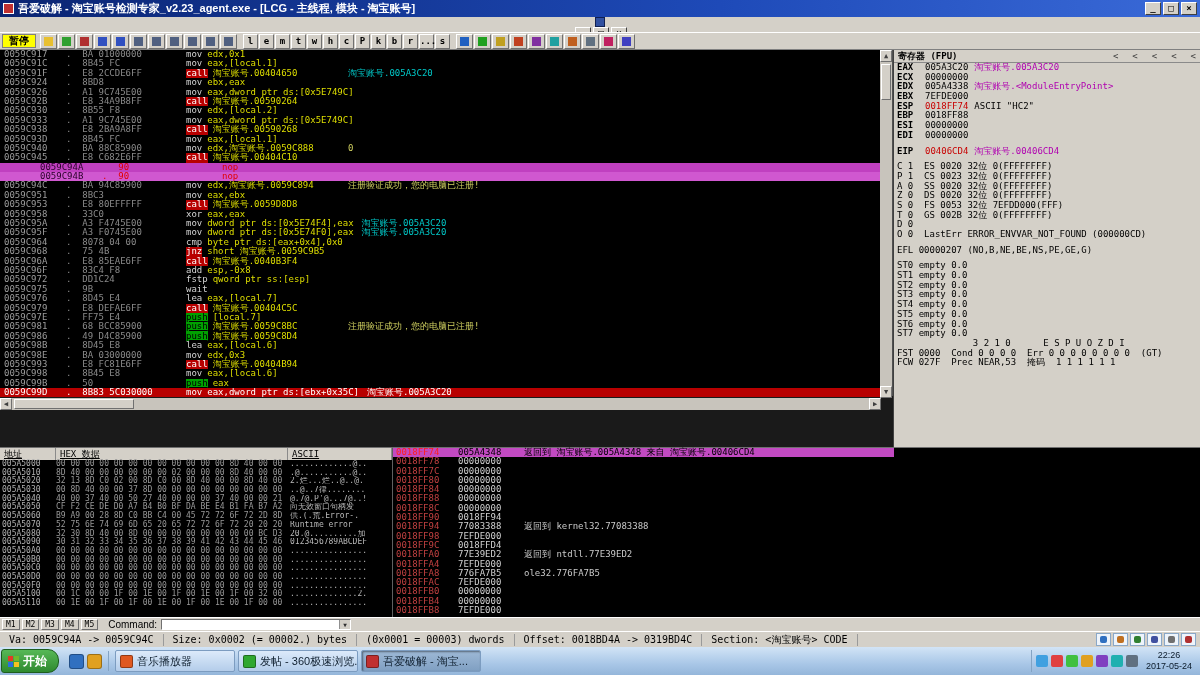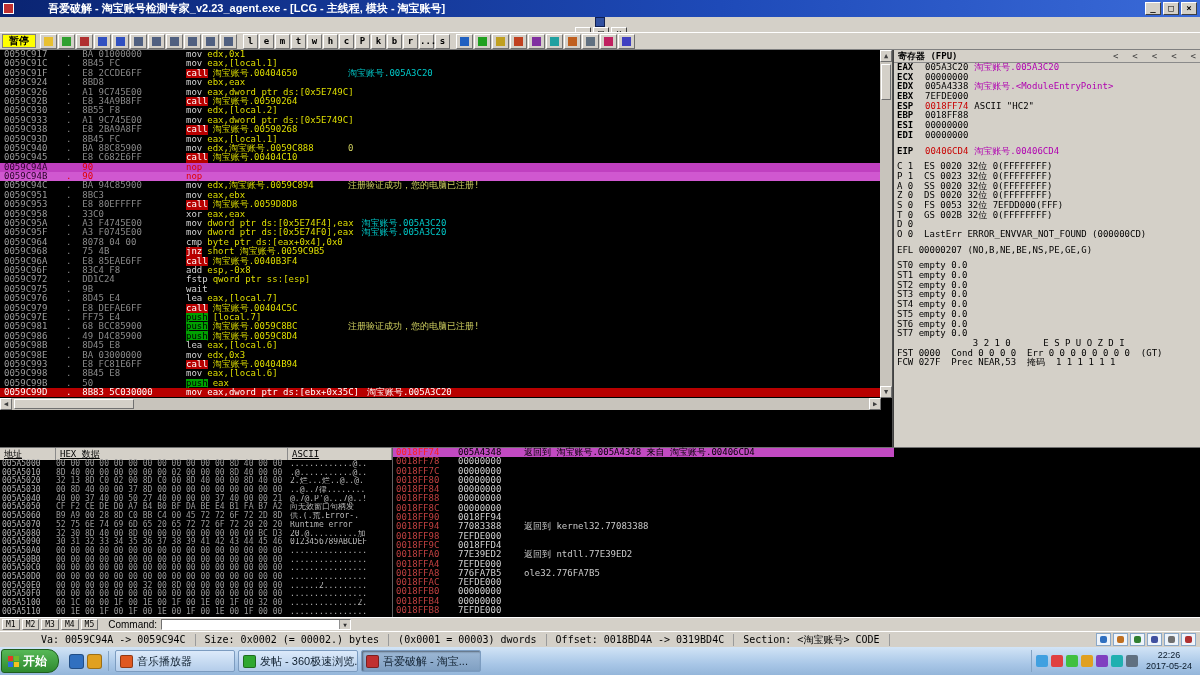--- a/index.html
+++ b/index.html
@@ -3,21 +3,21 @@
 <meta charset="utf-8">
 <style>
   *{margin:0;padding:0;box-sizing:border-box;}
   html,body{width:1200px;height:675px;overflow:hidden;}
   body{position:relative;background:#1a1a1a;font-family:"DejaVu Sans Mono",monospace;}
 
   
   .titlebar{position:absolute;top:0;left:0;width:1200px;height:17px;
     background:linear-gradient(90deg,#0a2472,#1e4ab8 60%,#3a6ad8);
     color:#fff;display:flex;align-items:center;padding:0 3px;
-    font:bold 11px "Liberation Sans",sans-serif;gap:30px;}
+    font:bold 11px "Liberation Sans",sans-serif;}
   .app-icon{width:11px;height:11px;background:#c03030;border:1px solid #fff;margin-right:4px;flex:none;}
   .title-text{white-space:nowrap;overflow:hidden;flex:1;}
   .win-controls{display:flex;flex:none;}
   .wbtn{width:16px;height:13px;background:#d4d0c8;border:1px solid;border-color:#fff #404040 #404040 #fff;
     color:#000;font:bold 9px "DejaVu Sans Mono",monospace;text-align:center;line-height:11px;margin-left:2px;}
 
   
   .menubar{position:absolute;top:17px;left:0;width:1200px;height:15px;background:#d4d0c8;
     display:flex;align-items:center;font:11px "Liberation Sans",sans-serif;color:#000;padding:0 2px;flex-direction:column;}
   .child-icon{width:10px;height:10px;background:#3050a0;border:1px solid #102050;margin:0 3px;flex:none;}
@@ -34,36 +34,36 @@
   .state{background:#ffff00;color:#000;border:1px solid #808080;font:bold 10px "Liberation Sans",sans-serif;
     padding:0 6px;height:14px;line-height:12px;margin-right:3px;}
   .tbtn{width:17px;height:15px;background:#d4d0c8;border:1px solid;border-color:#fff #707070 #707070 #fff;
     display:inline-flex;align-items:center;justify-content:center;flex:none;}
   .tbtn .sq{width:9px;height:9px;display:block;}
   .lbtn{width:15px;height:15px;background:#d4d0c8;border:1px solid;border-color:#fff #707070 #707070 #fff;
     font:bold 9px "DejaVu Sans Mono",monospace;color:#000;text-align:center;line-height:13px;flex:none;}
   .tsep{width:4px;height:15px;flex:none;}
 
   
-  .disasm{position:absolute;top:50px;left:0;width:893px;height:397px;background:#000;border-right:1px solid #505050;}
+  .disasm{position:absolute;top:50px;left:0;width:893px;height:346px;background:#000;border-right:1px solid #505050;}
   #disasm-rows{position:absolute;top:0;left:0;width:881px;height:348px;overflow:hidden;}
   .drow{height:9.4px;line-height:9.4px;font-size:9px;display:flex;white-space:pre;padding-left:4px;}
   .daddr{width:62px;color:#9c9c9c;flex:none;}
   .dbytes{width:120px;color:#8a8a8a;flex:none;}
   .dasm{min-width:154px;flex:none;display:flex;}
   .dmn{color:#d4d4d4;}
   .dmn.hot{background:#b80000;color:#fff;}
   .dmn.grn{background:#00a000;color:#000;text-decoration:underline;}
   .dops{color:#dede00;margin-left:5px;}
   .dcom{padding-left:8px;color:#c8c8c8;}
   .dcom.auto{color:#00c8c8;}
   .dcom.str{color:#d0d060;}
   .drow.sel1{background:#c040c0;}
   .drow.sel2{background:#d058d0;width:881px;}
-  .drow.sel1 .daddr,.drow.sel2 .daddr{color:#2a002a;}
+  .drow.sel1 .daddr,.drow.sel2 .daddr{color:#2a002a;margin-left:36px;}
   .drow.sel1 .dbytes,.drow.sel2 .dbytes,
   .drow.sel1 .dmn,.drow.sel2 .dmn{color:#e00000;background:none;}
   .drow.bp{background:#b80000;}
   .drow.bp .daddr,.drow.bp .dbytes,.drow.bp .dmn,.drow.bp .dops,.drow.bp .dcom{color:#fff;background:none;}
   .vscroll{position:absolute;top:0;right:0;width:12px;height:348px;background:#c8c4bc;
     display:flex;flex-direction:column;align-items:center;font-size:7px;color:#404040;}
   .sarr{width:12px;height:12px;background:#d4d0c8;border:1px solid;border-color:#fff #707070 #707070 #fff;
     text-align:center;line-height:10px;flex:none;}
   .sthumb{width:10px;height:36px;background:#d4d0c8;border:1px solid;border-color:#fff #707070 #707070 #fff;margin-top:2px;}
   .vs-bottom{margin-top:auto;}
@@ -116,21 +116,21 @@
     font-size:8px;height:11px;line-height:9px;padding:0 3px;margin-right:2px;}
   .cmdlabel{margin:0 4px 0 8px;font-family:"Liberation Sans",sans-serif;font-size:10px;}
   .cmdinput{width:190px;height:11px;background:#fff;border:1px solid;border-color:#707070 #fff #fff #707070;
     display:inline-flex;justify-content:flex-end;}
   .carrow{width:11px;height:9px;background:#d4d0c8;border-left:1px solid #909090;font-size:6px;
     text-align:center;line-height:9px;color:#303030;}
 
   
   .statusbar{position:absolute;top:631px;left:0;width:1200px;height:16px;background:#d4d0c8;
     border-top:1px solid #fff;display:flex;align-items:center;font-size:10px;color:#000;}
-  #status-segs{display:flex;align-items:flex-start;flex:1;white-space:nowrap;overflow:hidden;padding-left:32px;}
+  #status-segs{display:flex;align-items:flex-start;flex:1;white-space:nowrap;overflow:hidden;}
   .seg{padding:0 9px;border-right:1px solid #9a9a9a;height:12px;line-height:12px;}
   #status-icons{display:flex;margin-right:4px;}
   .sibtn{width:15px;height:13px;background:#eef4fb;border:1px solid #8aa8c8;margin-left:2px;
     display:inline-flex;align-items:center;justify-content:center;}
   .sibtn .sq{width:7px;height:7px;border-radius:2px;display:block;}
 
   
   .taskbar{position:absolute;top:647px;left:0;width:1200px;height:28px;
     background:linear-gradient(#d2e4f6,#a9c7e7 60%,#94b6da);
     display:flex;align-items:center;font-family:"Liberation Sans",sans-serif;}
@@ -399,21 +399,20 @@
       <div class="dumprow"><span class="ha">005A5040</span><span class="hx">40 00 37 40 00 50 27 40 00 00 00 37 40 00 00 21</span><span class="as">@.7@.P'@...7@..!</span></div>
       <div class="dumprow"><span class="ha">005A5050</span><span class="hx">CF F2 CE DE D0 A7 B4 B0 BF DA BE E4 B1 FA B7 A2</span><span class="as">向无效窗口句柄发</span></div>
       <div class="dumprow"><span class="ha">005A5060</span><span class="hx">B9 A9 00 28 8D C0 BB C4 00 45 72 72 6F 72 2D 8D</span><span class="as">供.(.荒.Error-.</span></div>
       <div class="dumprow"><span class="ha">005A5070</span><span class="hx">52 75 6E 74 69 6D 65 20 65 72 72 6F 72 20 20 20</span><span class="as">Runtime error   </span></div>
       <div class="dumprow"><span class="ha">005A5080</span><span class="hx">32 30 8D 40 00 8D 00 00 00 00 00 00 00 00 BC D3</span><span class="as">20.@..........加</span></div>
       <div class="dumprow"><span class="ha">005A5090</span><span class="hx">30 31 32 33 34 35 36 37 38 39 41 42 43 44 45 46</span><span class="as">0123456789ABCDEF</span></div>
       <div class="dumprow"><span class="ha">005A50A0</span><span class="hx">00 00 00 00 00 00 00 00 00 00 00 00 00 00 00 00</span><span class="as">................</span></div>
       <div class="dumprow"><span class="ha">005A50B0</span><span class="hx">00 00 00 00 00 00 00 00 00 00 00 00 00 00 00 00</span><span class="as">................</span></div>
       <div class="dumprow"><span class="ha">005A50C0</span><span class="hx">00 00 00 00 00 00 00 00 00 00 00 00 00 00 00 00</span><span class="as">................</span></div>
       <div class="dumprow"><span class="ha">005A50D0</span><span class="hx">00 00 00 00 00 00 00 00 00 00 00 00 00 00 00 00</span><span class="as">................</span></div>
-      <div class="dumprow"><span class="ha">005A50E0</span><span class="hx">00 00 00 00 00 00 32 00 8D 00 00 00 00 00 00 00</span><span class="as">......2.........</span></div>
       <div class="dumprow"><span class="ha">005A50F0</span><span class="hx">00 00 00 00 00 00 00 00 00 00 00 00 00 00 00 00</span><span class="as">................</span></div>
       <div class="dumprow"><span class="ha">005A5100</span><span class="hx">00 1C 00 00 1F 00 1E 00 1F 00 1E 00 1F 00 32 00</span><span class="as">..............2.</span></div>
       <div class="dumprow"><span class="ha">005A5110</span><span class="hx">00 1E 00 1F 00 1F 00 1E 00 1F 00 1E 00 1F 00 00</span><span class="as">................</span></div>
     </div>
 </div>
 
 <div class="stack">
   <div id="stack-rows">
       <div class="strow sel"><span class="staddr">0018FF74</span><span class="stval">005A4348</span><span class="stcom">返回到 淘宝账号.005A4348 来自 淘宝账号.00406CD4</span></div>
       <div class="strow"><span class="staddr">0018FF78</span><span class="stval">00000000</span></div>

